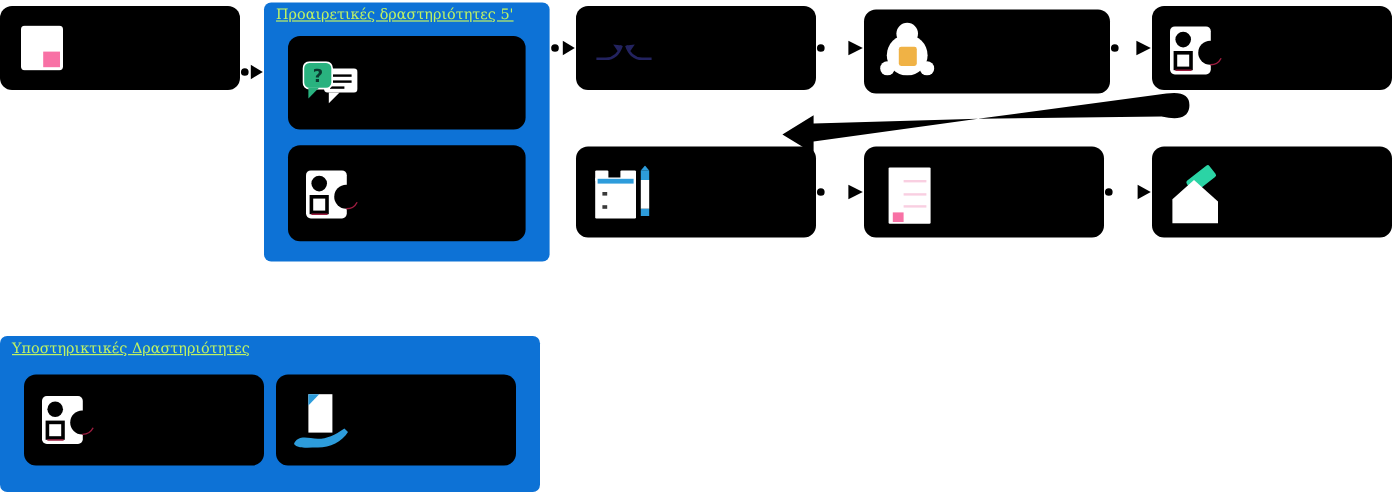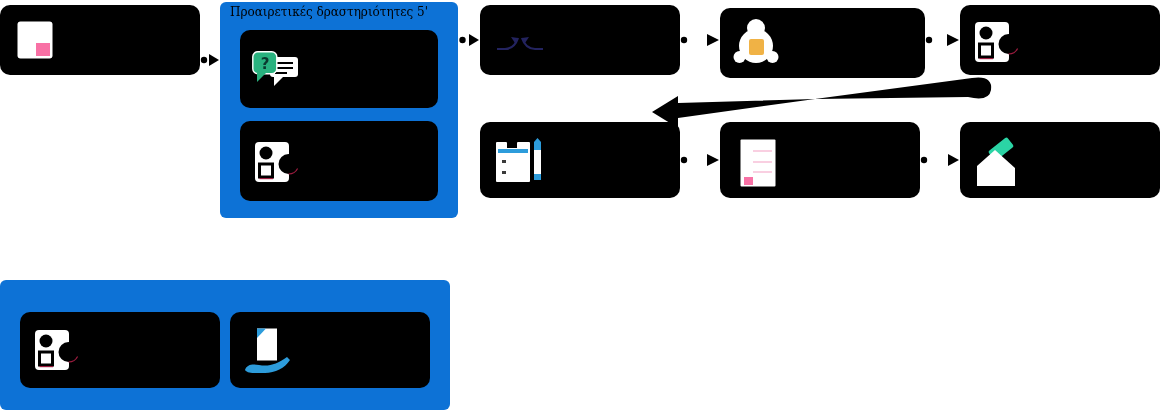--- a/index.html
+++ b/index.html
@@ -17,22 +17,23 @@
   }
   .group{
     position:absolute;
     background:#0d72d6;
     border-radius:6px;
   }
   .group-title{
     position:absolute;
     left:10px;top:3px;
     font-size:12px;
-    color:#000000;
+    color:#bef264;
     white-space:nowrap;
+    text-decoration:underline;
   }
   .abs{position:absolute;}
 </style>
 </head>
 <body>
 
 <div id="canvas">
 
   <svg width="0" height="0" style="position:absolute" aria-hidden="true">
     <defs>
@@ -165,20 +166,21 @@
   <div class="node" style="left:960px;top:122px;width:200px;height:76px;">
     <svg class="abs" style="left:15px;top:14px;" width="45" height="52" viewBox="0 0 45 52">
       <g transform="rotate(-38 26 13)">
         <rect x="14" y="7" width="24" height="12" rx="2" fill="#2bd4a5"></rect>
       </g>
       <polygon points="2,50 40,50 40,32 20,14 2,30" fill="#ffffff"></polygon>
     </svg>
   </div>
 
   <div class="group" style="left:0px;top:280px;width:450px;height:130px;">
+    <div class="group-title">Υποστηρικτικές Δραστηριότητες</div>
 
     <div class="node" style="left:20px;top:32px;width:200px;height:76px;">
       <svg class="abs" style="left:15px;top:16px;" width="44" height="44" viewBox="0 0 44 44">
         <use href="#icon-shapes"></use>
       </svg>
     </div>
 
     <div class="node" style="left:230px;top:32px;width:200px;height:76px;">
       <svg class="abs" style="left:13px;top:16px;" width="48" height="48" viewBox="0 0 48 48">
         <rect x="14" y="0.5" width="20" height="32" fill="#ffffff"></rect>

